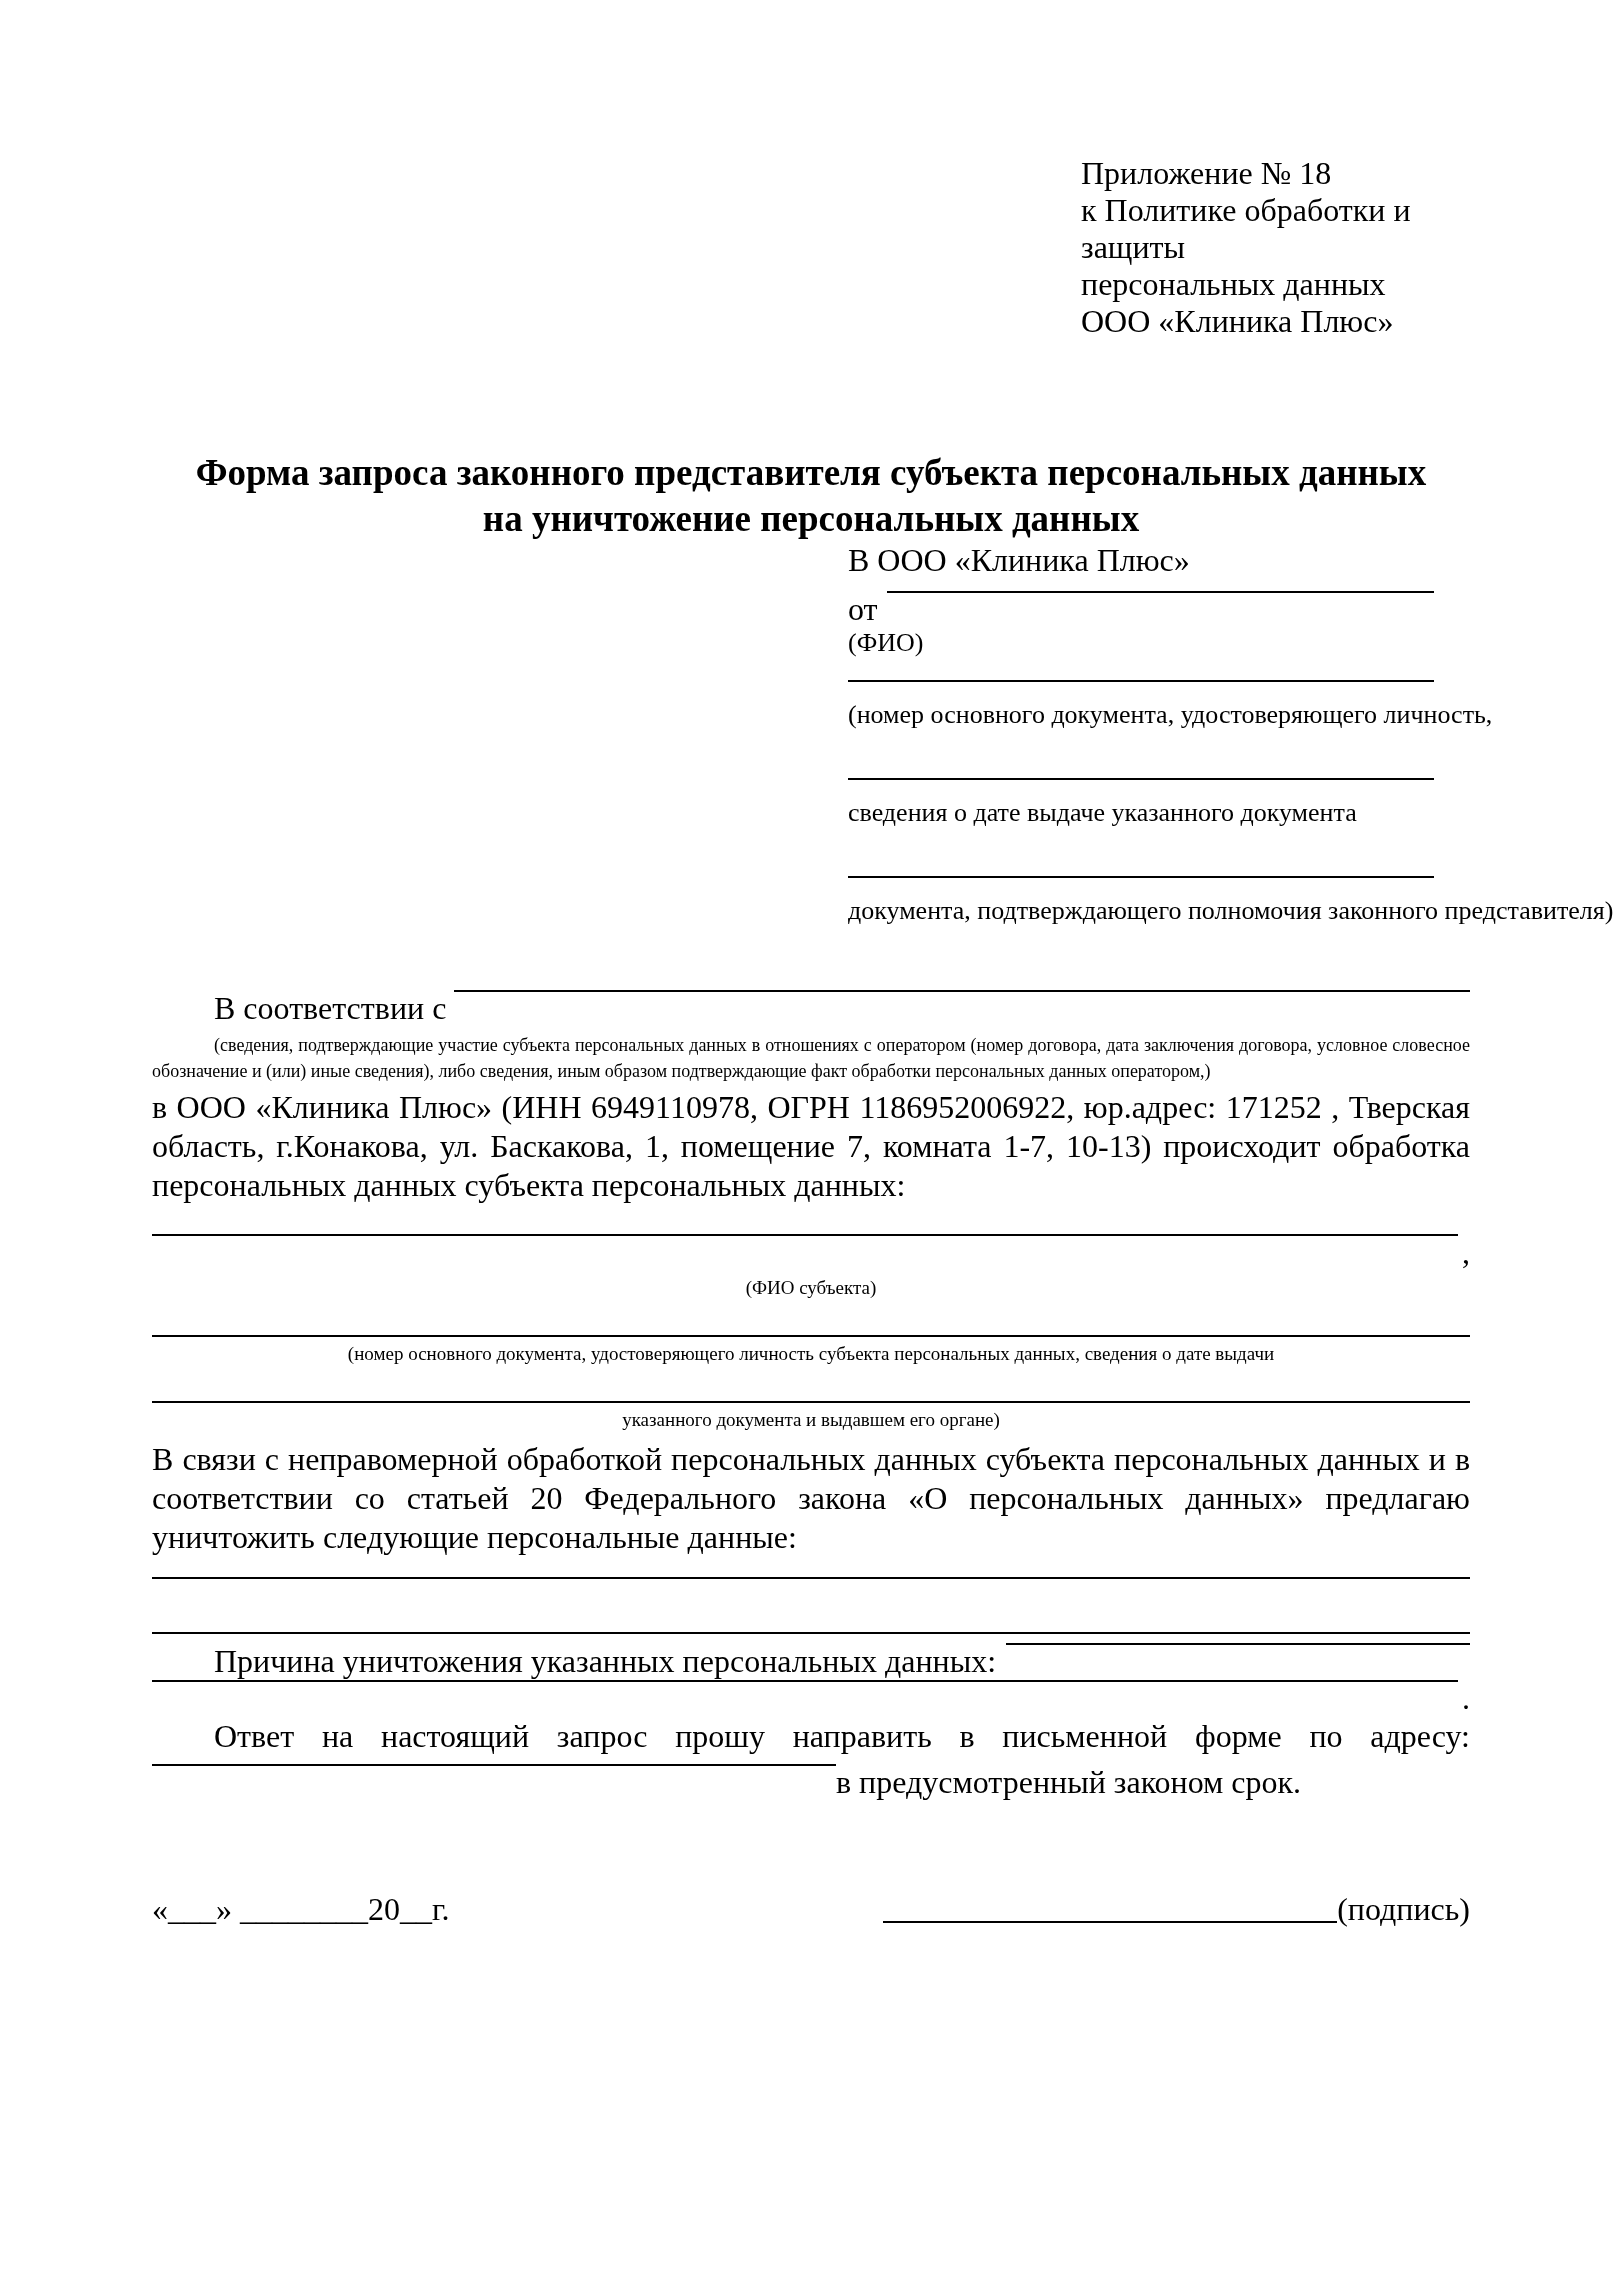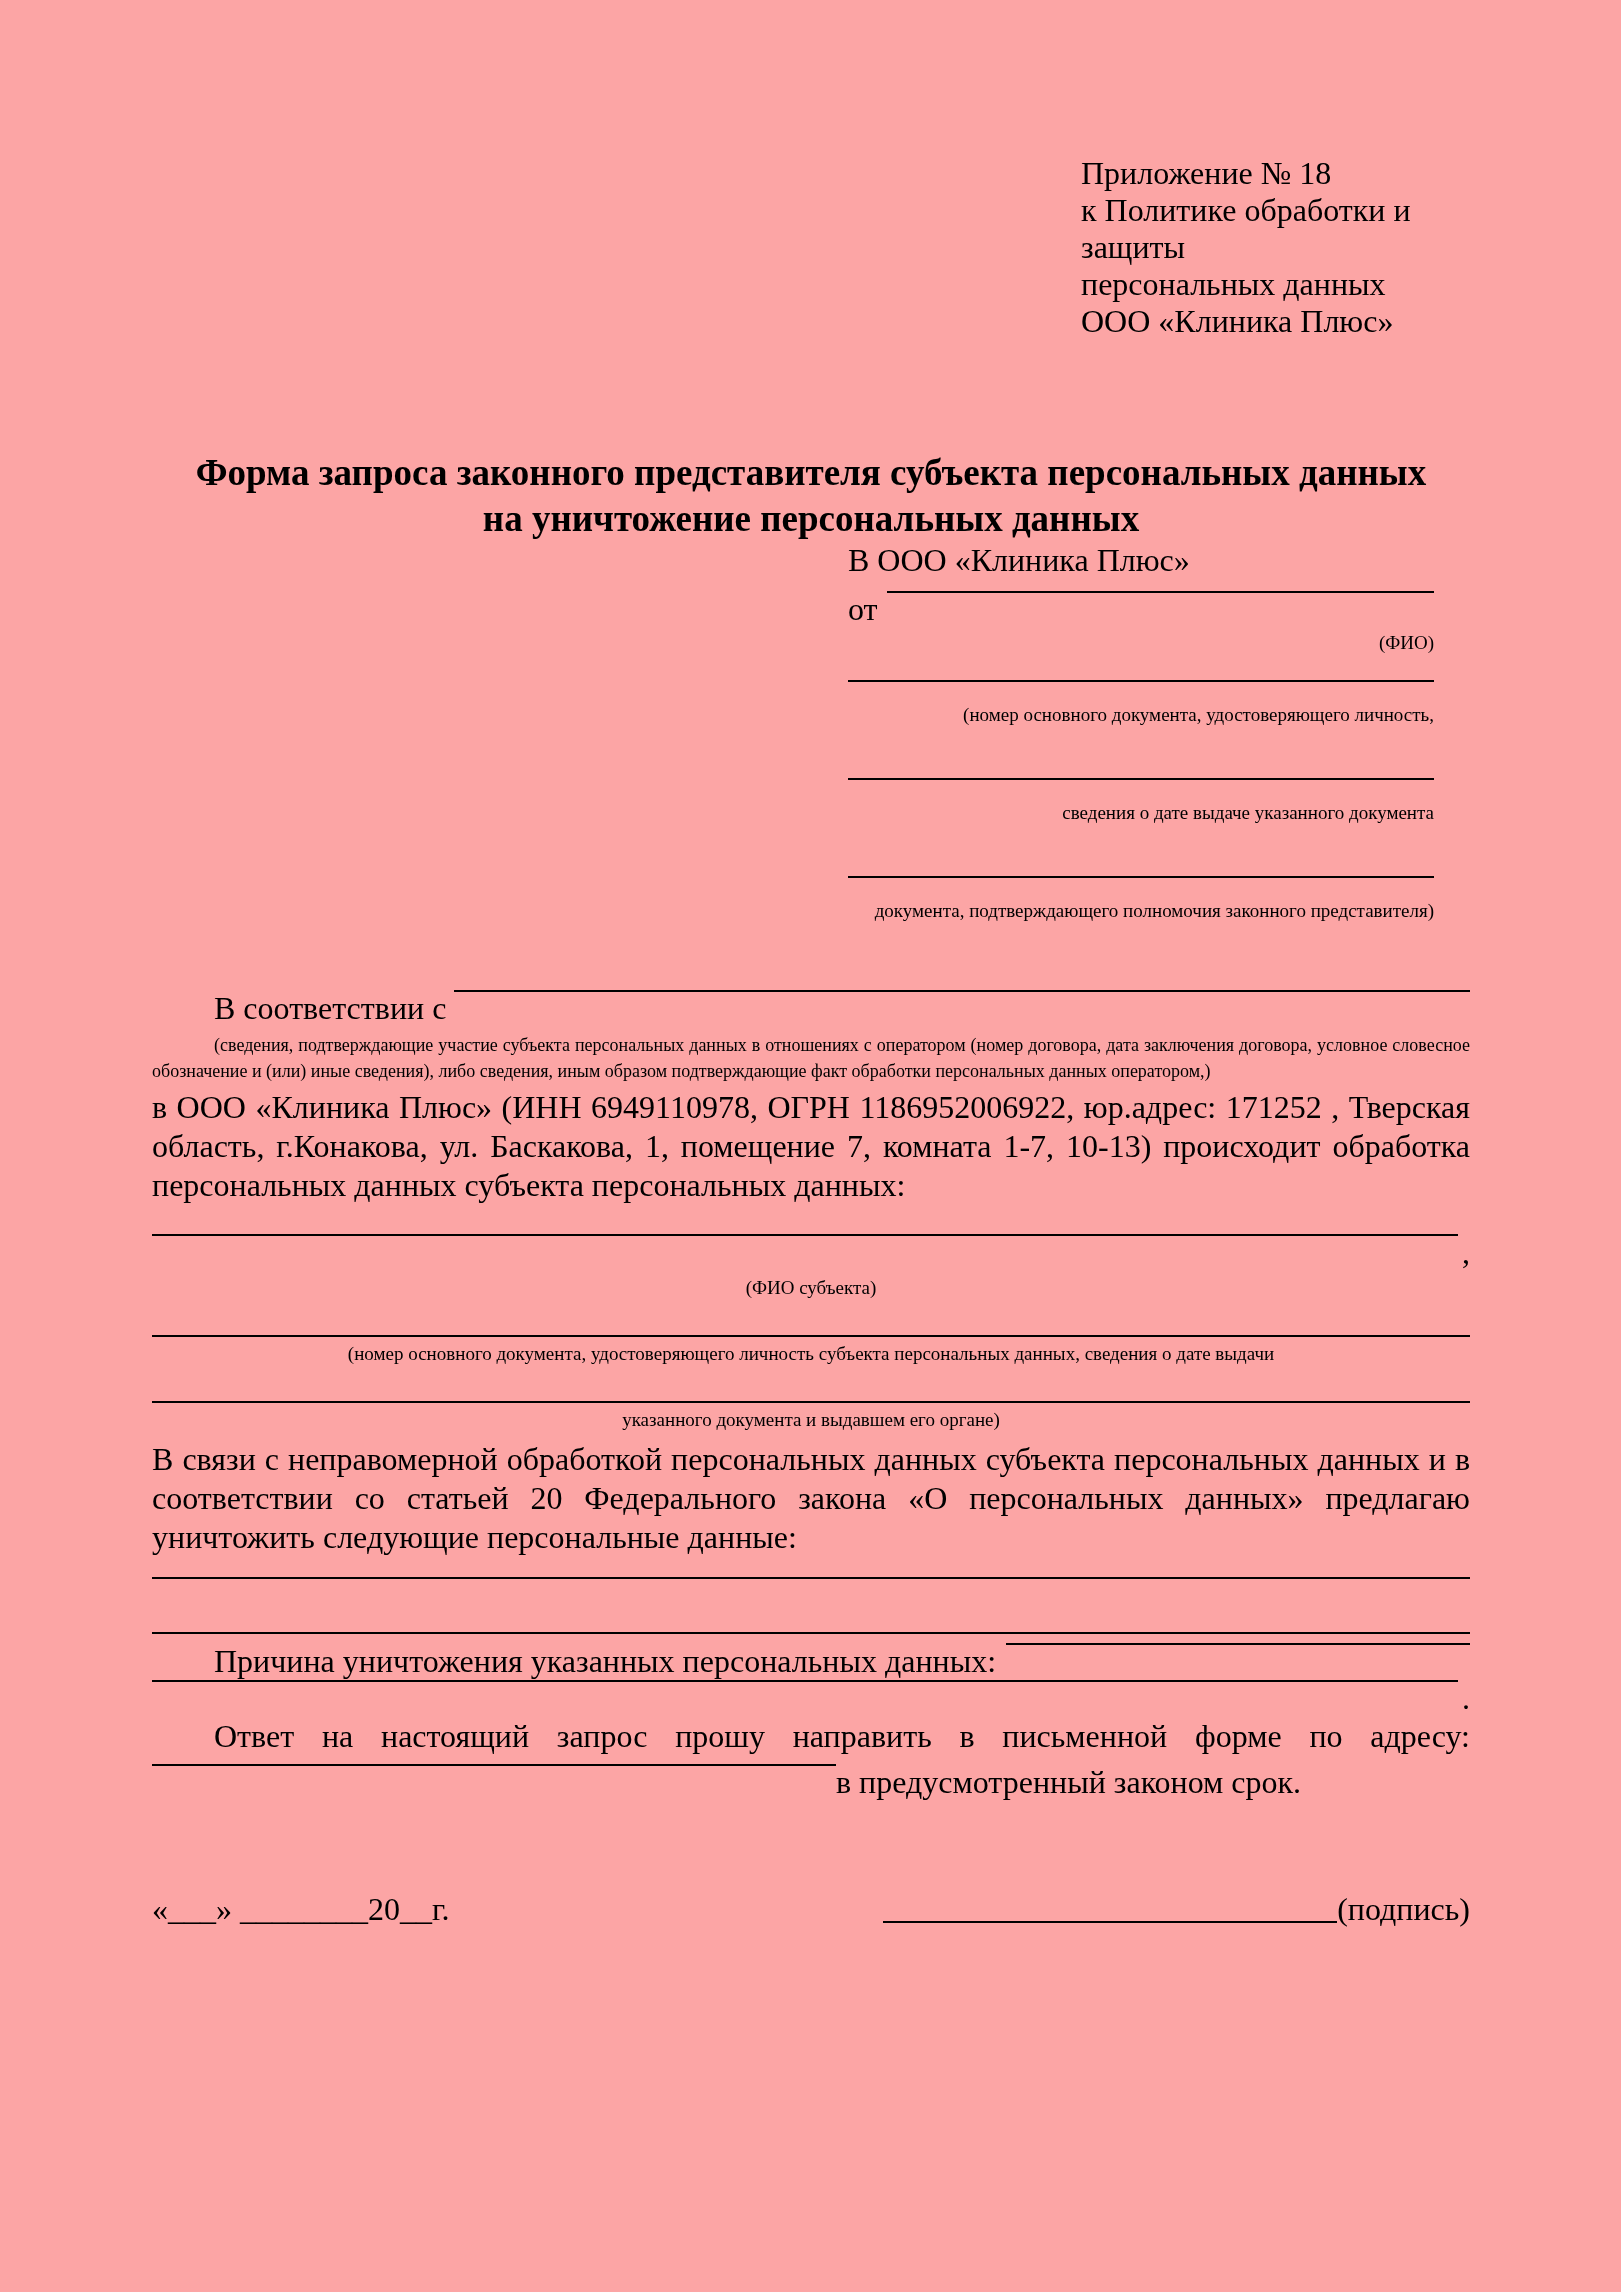--- a/index.html
+++ b/index.html
@@ -1,39 +1,39 @@
 <!DOCTYPE html>
 <html><head>
 <meta charset="utf-8">
 <style>
   * { margin:0; padding:0; box-sizing:border-box; }
   html,body { background:#888; }
   .page {
     position:relative;
     width:1621px; height:2293px;
     margin:0 auto;
-    background:#fca5a5;
+    background:#ffffff;
     color:#000;
     font-family:"Liberation Serif","DejaVu Serif",serif;
     font-size:32px;
     padding:155px 151px 0 152px;
     overflow:hidden;
   }
   
   .hdr { margin-left:929px; line-height:37px; }
   
   .title { margin-top:110px; text-align:center; font-weight:bold; font-size:37px; line-height:46px; }
   
   .addr { margin-left:696px; width:586px; }
   .addr-to { line-height:37px; }
   .row { display:flex; align-items:flex-start; }
   .wline { flex:1; border-bottom:2.5px solid #000; margin-bottom:4.9px; }
   .from-row { margin-top:11.8px; }
   .from-row .wline { margin-left:9.8px; }
-  .cap { font-size:19px; line-height:29px; text-align:right; white-space:nowrap; }
+  .cap { font-size:26px; line-height:29px; text-align:left; white-space:nowrap; }
   .grp .ln { border-bottom:2.5px solid #000; height:25.5px; }
   .grp + .grp .ln { height:51px; }
   .grp .cap { margin-top:18px; }
   
   .accord { margin-top:65px; }
   .accord .lbl { margin-left:62px; margin-right:7.8px; white-space:nowrap; }
   
   .fine { margin-top:5.9px; font-size:18px; line-height:25.5px; text-align:justify; text-indent:62px; }
   
   .para { margin-top:3.9px; line-height:39px; text-align:justify; }

